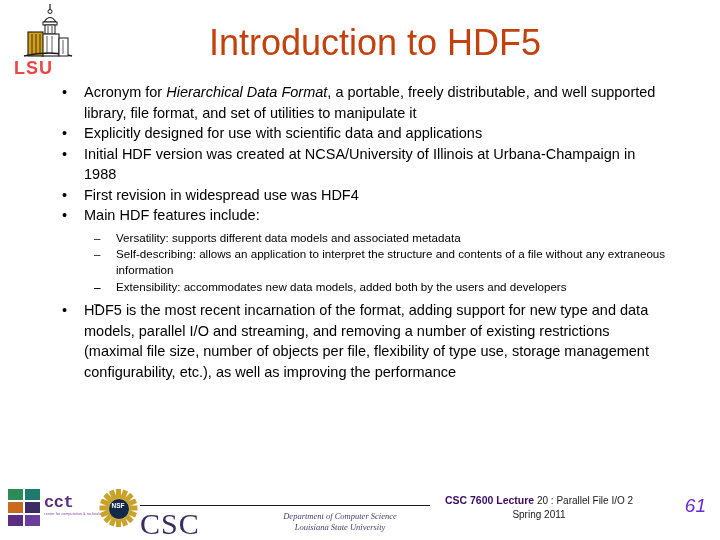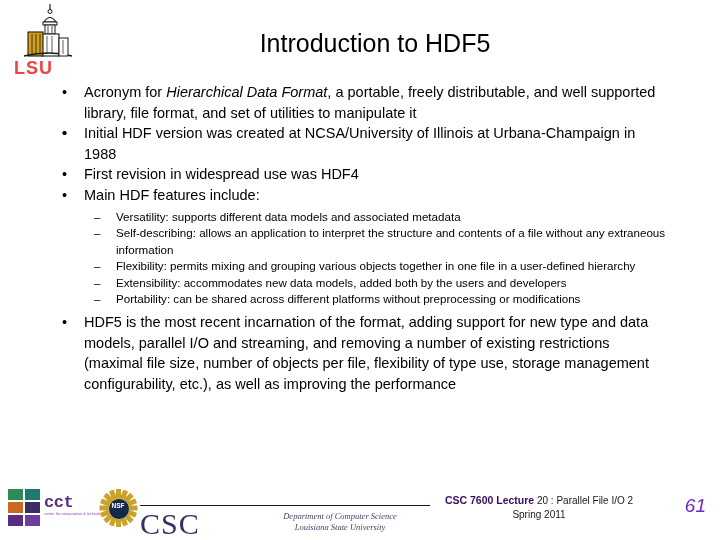--- a/index.html
+++ b/index.html
@@ -38,22 +38,22 @@
     line-height: 20px;
   }
 
   
   #slide-title {
     position: absolute;
     left: 95px;
     top: 26px;
     width: 560px;
     text-align: center;
-    font-size: 25px;
-    color: #000000;
+    font-size: 36px;
+    color: #c2410c;
     font-weight: normal;
     line-height: 34px;
     white-space: nowrap;
   }
 
   
   #body-content {
     position: absolute;
     left: 58px;
     top: 82px;
@@ -289,20 +289,21 @@
 
 <div id="body-content">
 
   <div class="bullet-l1">
     <span class="marker">•</span>
     <span>Acronym for </span><span class="it">Hierarchical Data Format</span><span>, a portable, freely distributable, and well supported library, file format, and set of utilities to manipulate it</span>
   </div>
 
   <div class="bullet-l1">
     <span class="marker">•</span>
+    <span>Explicitly designed for use with scientific data and applications</span>
   </div>
 
   <div class="bullet-l1">
     <span class="marker">•</span>
     <span>Initial HDF version was created at NCSA/University of Illinois at Urbana-Champaign in 1988</span>
   </div>
 
   <div class="bullet-l1">
     <span class="marker">•</span>
     <span>First revision in widespread use was HDF4</span>
@@ -317,29 +318,27 @@
     <div class="bullet-l2">
       <span class="marker">–</span>
       <span>Versatility: supports different data models and associated metadata</span>
     </div>
     <div class="bullet-l2">
       <span class="marker">–</span>
       <span>Self-describing: allows an application to interpret the structure and contents of a file without any extraneous information</span>
     </div>
     <div class="bullet-l2">
       <span class="marker">–</span>
-      <span>Flexibility: permits mixing and grouping various objects together in one file in a user-defined hierarchy</span>
     </div>
     <div class="bullet-l2">
       <span class="marker">–</span>
       <span>Extensibility: accommodates new data models, added both by the users and developers</span>
     </div>
     <div class="bullet-l2">
       <span class="marker">–</span>
-      <span>Portability: can be shared across different platforms without preprocessing or modifications</span>
     </div>
   </div>
 
   <div class="bullet-l1">
     <span class="marker">•</span>
     <span>HDF5 is the most recent incarnation of the format, adding support for new type and data models, parallel I/O and streaming, and removing a number of existing restrictions (maximal file size, number of objects per file, flexibility of type use, storage management configurability, etc.), as well as improving the performance</span>
   </div>
 
 </div>
 

